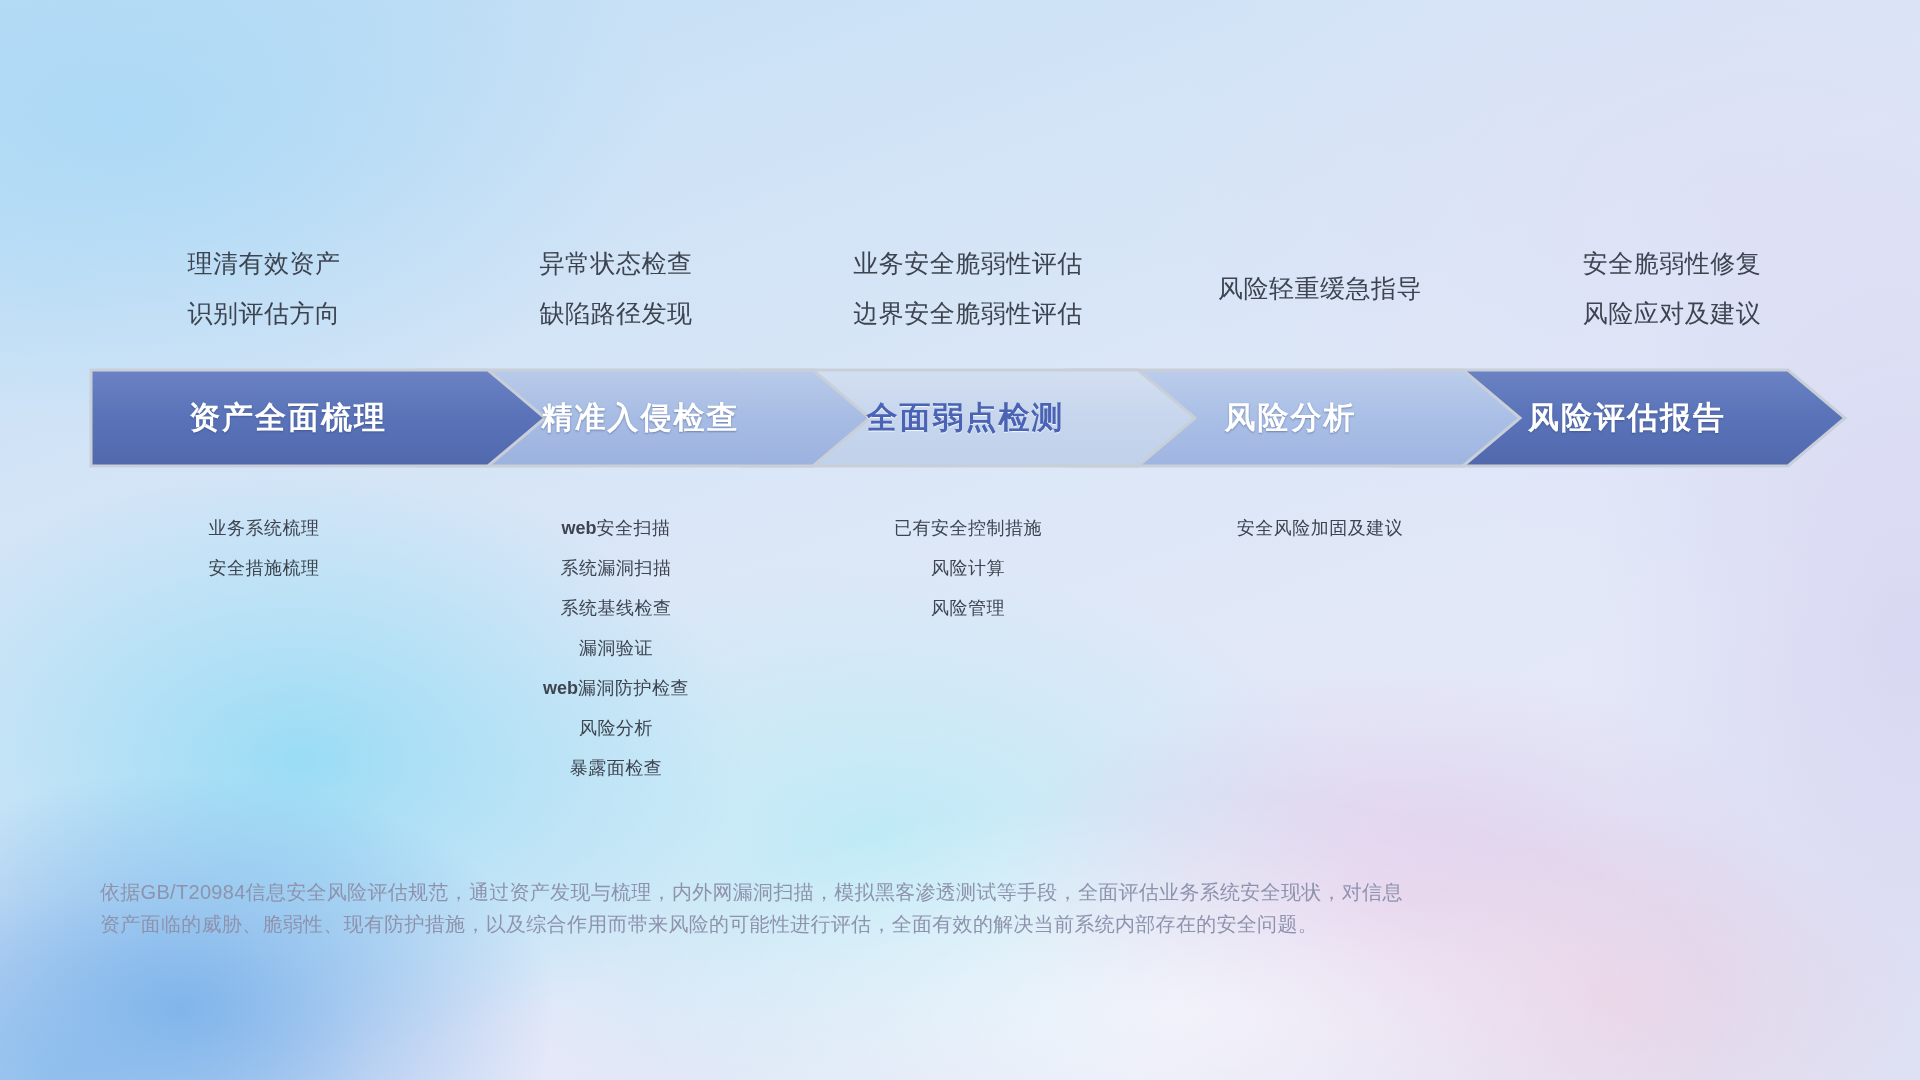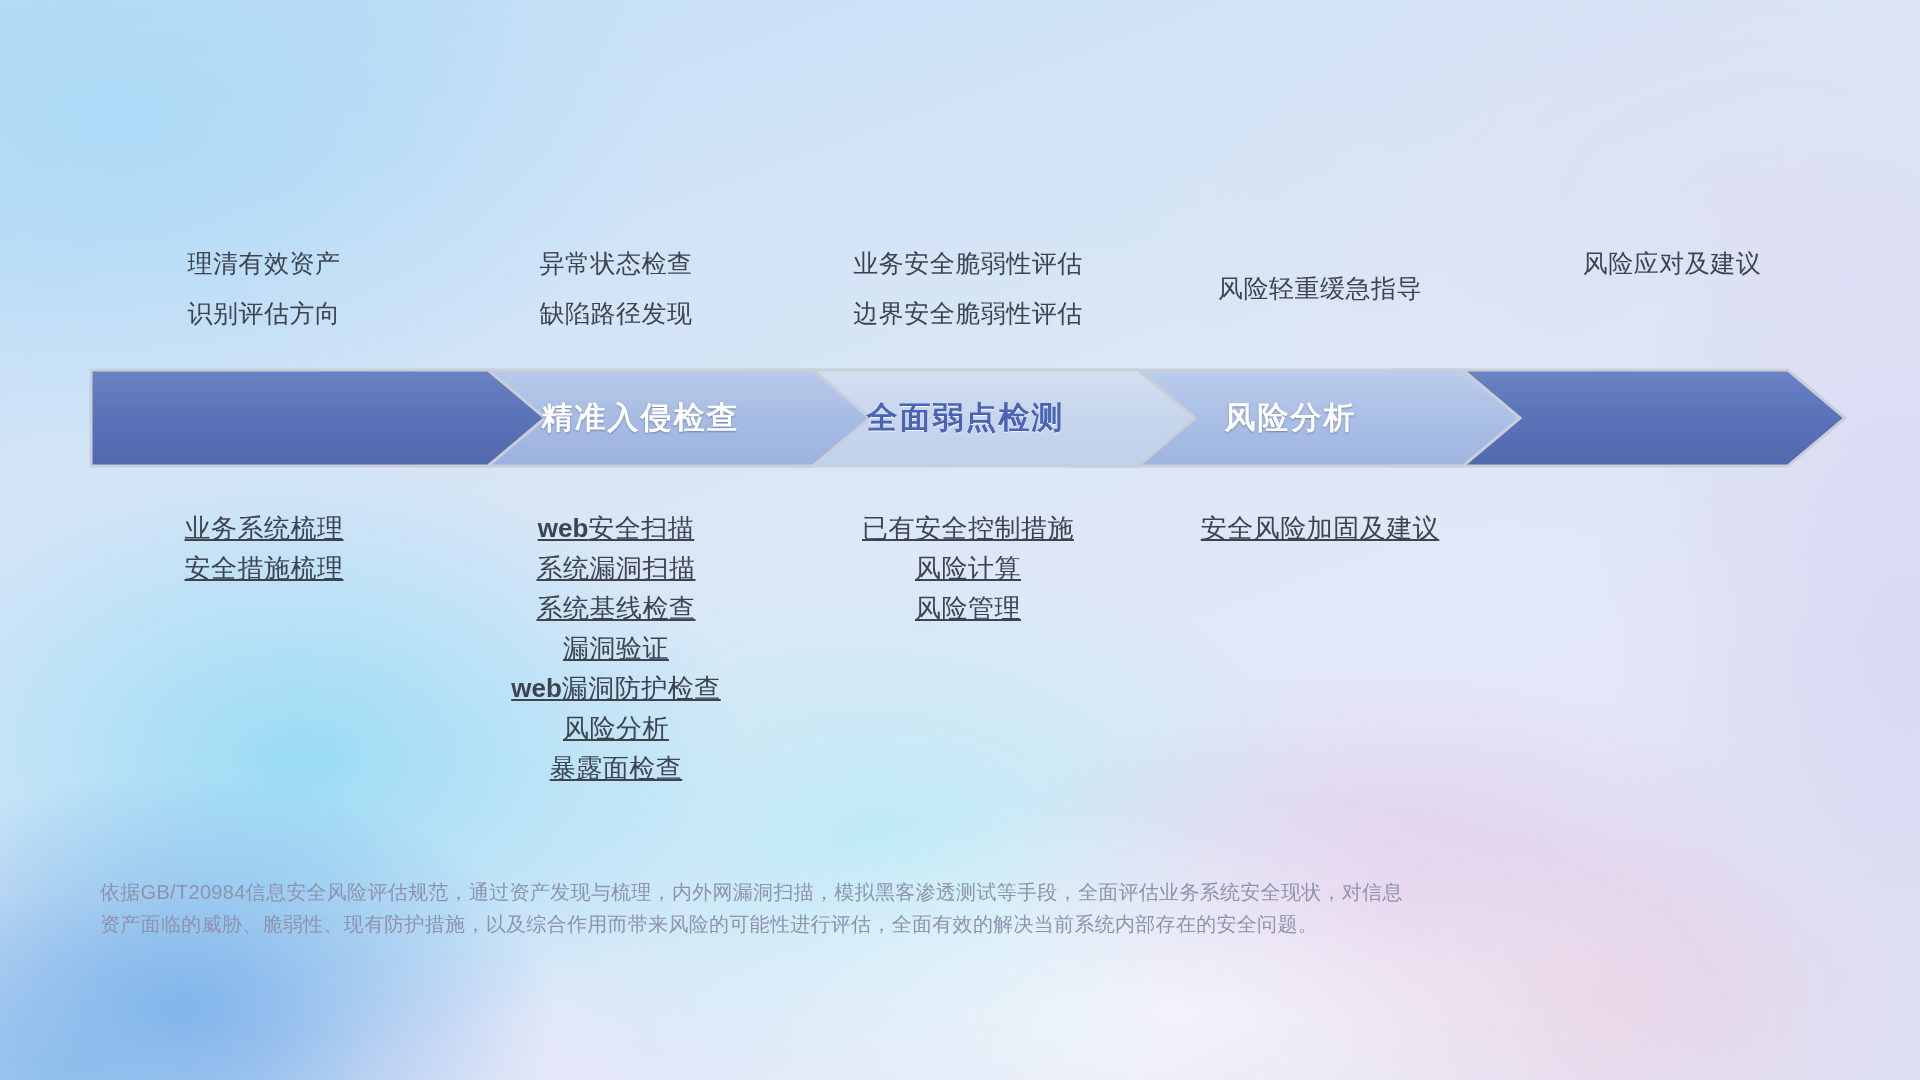--- a/index.html
+++ b/index.html
@@ -128,26 +128,25 @@
     text-shadow: 0 1px 2px rgba(40,60,110,0.45);
   }
   .chev-label.on-light {
     color: #4a63b4;
     text-shadow: 0 1px 1px rgba(255,255,255,0.85);
   }
 
   
   #bottom-row { top: 508px; }
   .bot-line {
-    font-size: 26px;
+    font-size: 18px;
     line-height: 40px;
     color: #3d4450;
     white-space: nowrap;
     letter-spacing: 0.5px;
-    text-decoration: underline;
   }
   .bot-line b {
     font-weight: bold;
     letter-spacing: 0;
   }
 
   
   #footer {
     position: absolute;
     left: 100px;
@@ -189,20 +188,21 @@
         <div class="top-line">缺陷路径发现</div>
       </div>
       <div class="col">
         <div class="top-line">业务安全脆弱性评估</div>
         <div class="top-line">边界安全脆弱性评估</div>
       </div>
       <div class="col" style="justify-content:flex-start;padding-top:25px;">
         <div class="top-line">风险轻重缓急指导</div>
       </div>
       <div class="col">
+        <div class="top-line">安全脆弱性修复</div>
         <div class="top-line">风险应对及建议</div>
       </div>
     </div>
 
     <div id="band">
       <svg width="1760" height="100" viewBox="0 0 1760 100" xmlns="http://www.w3.org/2000/svg">
         <defs>
           <linearGradient id="gDark" x1="0" y1="0" x2="0" y2="1">
             <stop offset="0%" stop-color="#6b83c4"></stop>
             <stop offset="45%" stop-color="#5b74b9"></stop>
@@ -245,23 +245,25 @@
         <g>
           <path d="M331,2 L725,2 L782,50 L725,98 L331,98 L388,50 Z" fill="url(#gMid)" stroke="#c9cfd8" stroke-width="3"></path>
         </g>
 
         <g>
           <path d="M3,2 L400,2 L457,50 L400,98 L3,98 Z" fill="url(#gDark)" stroke="#c9cfd8" stroke-width="3"></path>
         </g>
       </svg>
     </div>
 
+    <div class="chev-label on-dark" style="left:88px;  width:400px;">资产全面梳理</div>
     <div class="chev-label on-dark" style="left:468px; width:345px;">精准入侵检查</div>
     <div class="chev-label on-light" style="left:793px; width:345px;">全面弱点检测</div>
     <div class="chev-label on-dark" style="left:1118px;width:345px;">风险分析</div>
+    <div class="chev-label on-dark" style="left:1443px;width:368px;">风险评估报告</div>
 
     <div class="row" id="bottom-row">
 
       <div class="col">
         <div class="bot-line"><b></b><span>业务系统梳理</span></div>
         <div class="bot-line"><b></b><span>安全措施梳理</span></div>
       </div>
 
 
       <div class="col">

